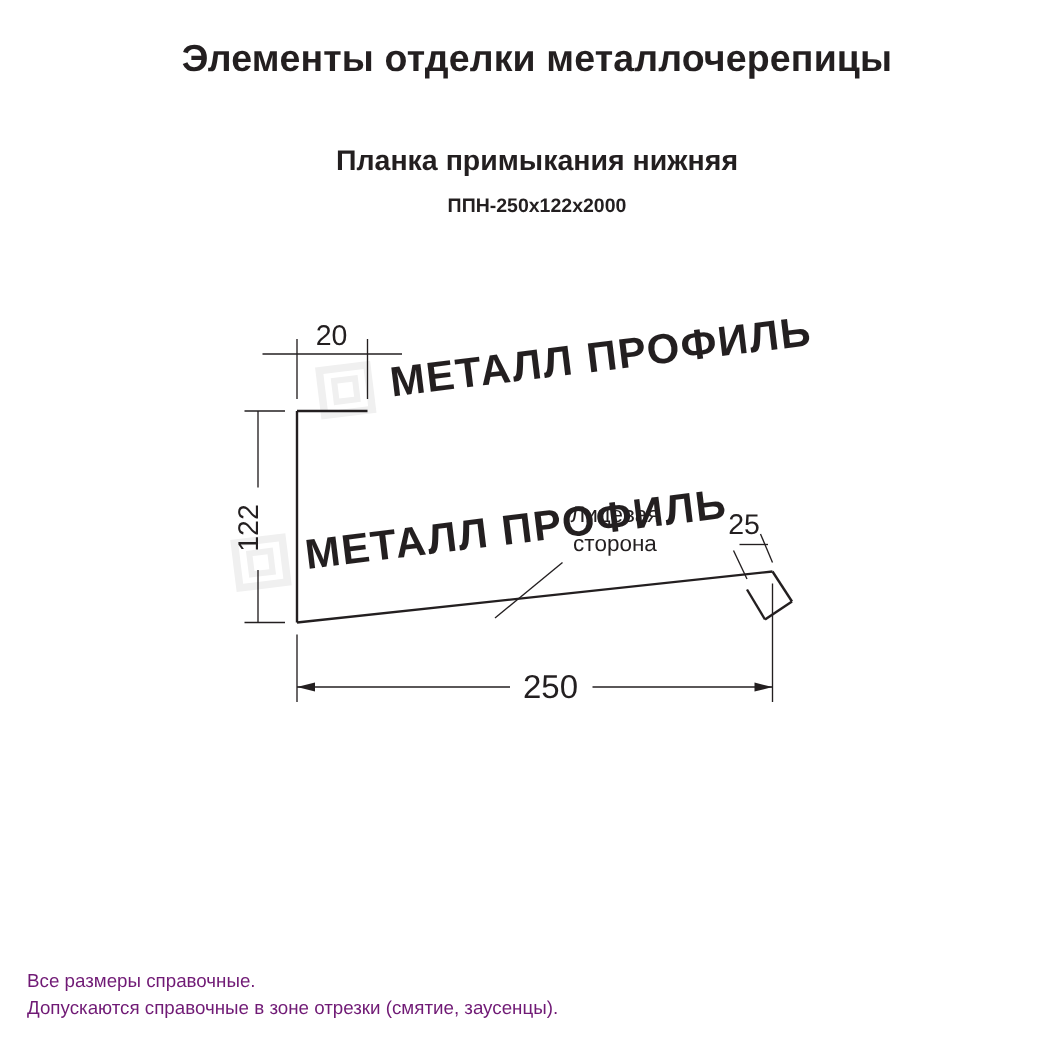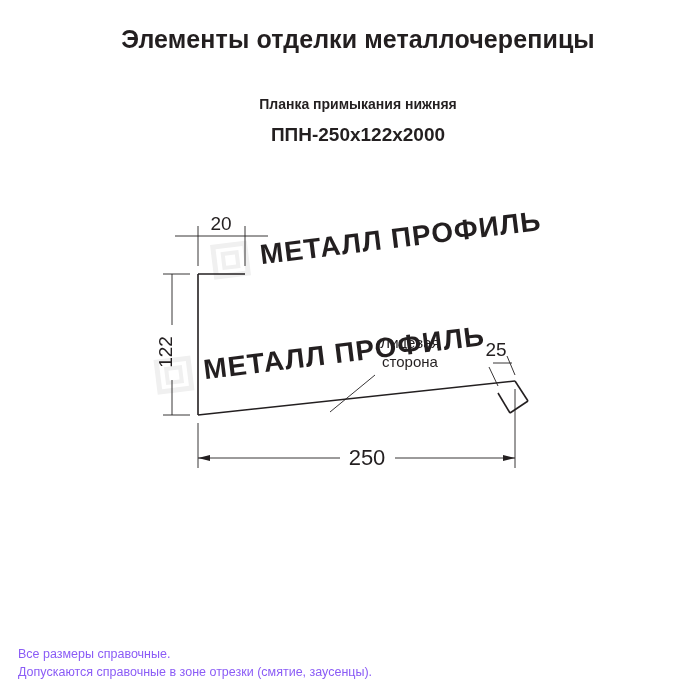--- a/index.html
+++ b/index.html
@@ -27,48 +27,48 @@
     text-align: center;
   }
   .main-title {
     font-size: 25px;
     font-weight: bold;
     letter-spacing: 0.1px;
     margin: 0;
     line-height: 1.2;
   }
   .sub-title {
-    font-size: 14px;
+    font-size: 19px;
     font-weight: bold;
     margin: 0;
     line-height: 1.25;
     padding-top: 42px;
     text-align: center;
   }
   .sub-title2 {
-    font-size: 19px;
+    font-size: 13px;
     font-weight: bold;
     margin: 0;
     line-height: 1.25;
     padding-top: 9px;
   }
   .drawing {
     position: absolute;
     top: 170px;
     left: 0;
     width: 700px;
     height: 400px;
   }
   .footer {
     position: absolute;
     left: 18px;
     bottom: 18px;
     font-size: 12.5px;
     line-height: 1.5;
-    color: #8b5cf6;
+    color: #701a75;
   }
   .footer div {
     white-space: nowrap;
   }
   svg text {
     font-family: "Liberation Sans", sans-serif;
     fill: #231f20;
   }
 </style>
 </head>

